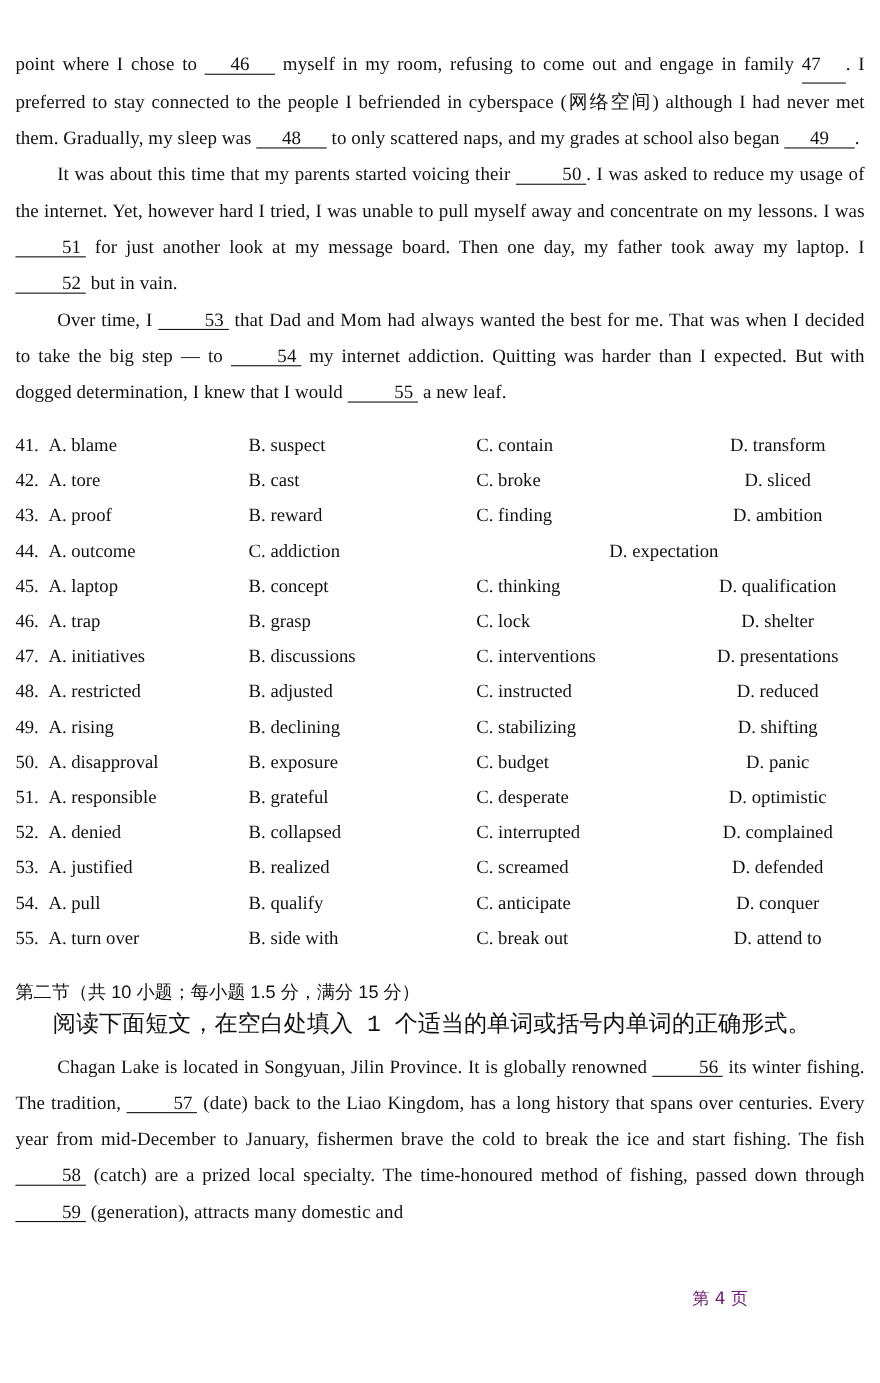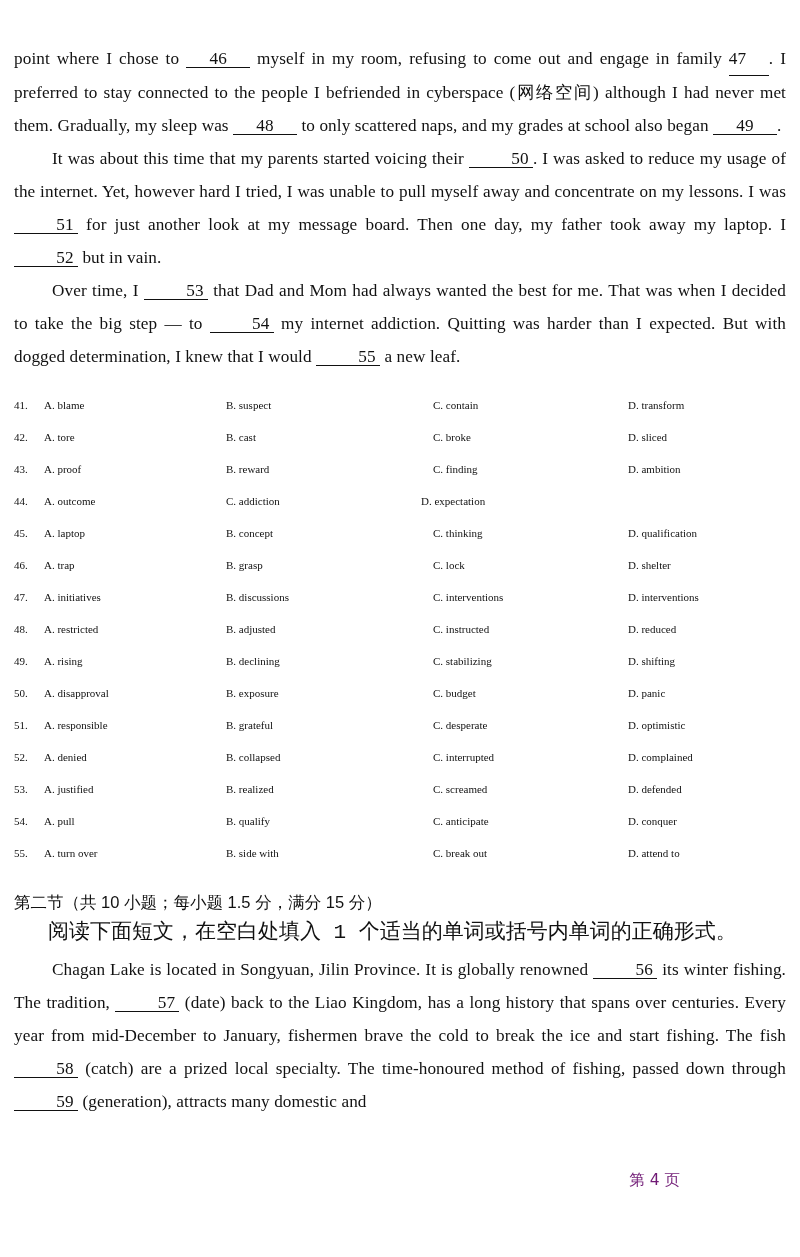--- a/index.html
+++ b/index.html
@@ -57,34 +57,34 @@
     padding-right: 6px;
   }
 
   
   .options {
     margin-top: 16px;
     width: 772px;
   }
   .opt-row {
     display: flex;
-    font-size: 11px;
+    font-size: 17px;
     line-height: 32px;
     height: 32px;
     white-space: nowrap;
   }
   .opt-num {
     width: 30px;
     flex: 0 0 30px;
     text-align: left;
   }
   .opt-a { width: 182px; flex: 0 0 182px; }
   .opt-b { width: 207px; flex: 0 0 207px; }
   .opt-c { width: 195px; flex: 0 0 195px; }
-  .opt-d { flex: 1 1 auto; }
+  .opt-d { flex: 1 1 auto; text-align: center; }
 
   .section-head {
     margin-top: 18px;
     font-size: 16.5px;
     line-height: 30px;
     font-family: Liberation Sans, sans-serif;
     font-weight: 500;
   }
   .section-instr {
     font-size: 21px;
@@ -156,21 +156,21 @@
           <div class="opt-a">A. trap</div>
           <div class="opt-b">B. grasp</div>
           <div class="opt-c">C. lock</div>
           <div class="opt-d">D. shelter</div>
         </div>
         <div class="opt-row">
           <div class="opt-num">47.</div>
           <div class="opt-a">A. initiatives</div>
           <div class="opt-b">B. discussions</div>
           <div class="opt-c">C. interventions</div>
-          <div class="opt-d">D. interventions</div>
+          <div class="opt-d">D. presentations</div>
         </div>
         <div class="opt-row">
           <div class="opt-num">48.</div>
           <div class="opt-a">A. restricted</div>
           <div class="opt-b">B. adjusted</div>
           <div class="opt-c">C. instructed</div>
           <div class="opt-d">D. reduced</div>
         </div>
         <div class="opt-row">
           <div class="opt-num">49.</div>

